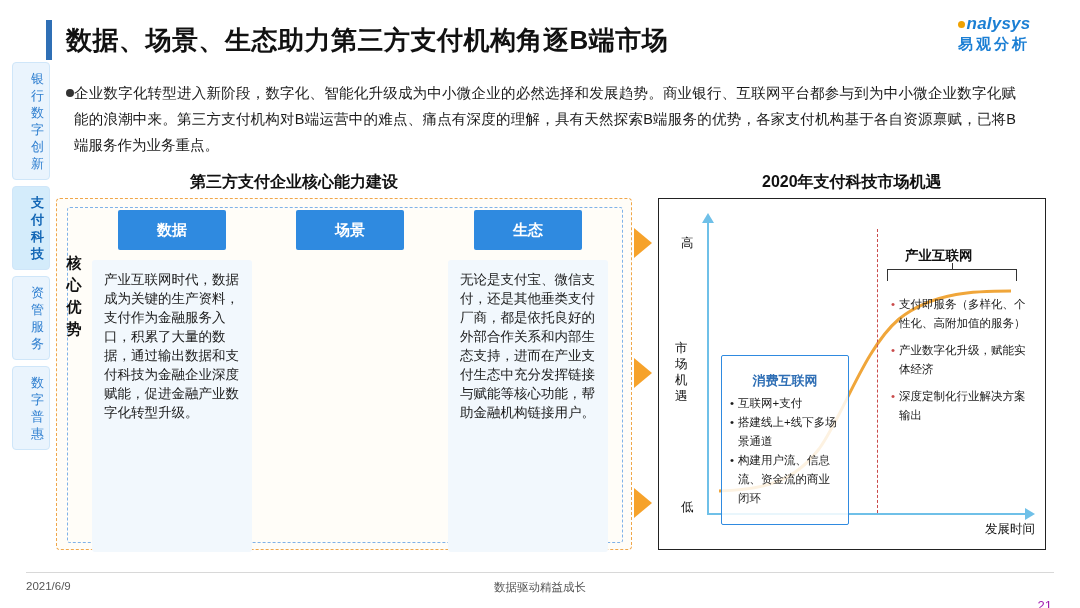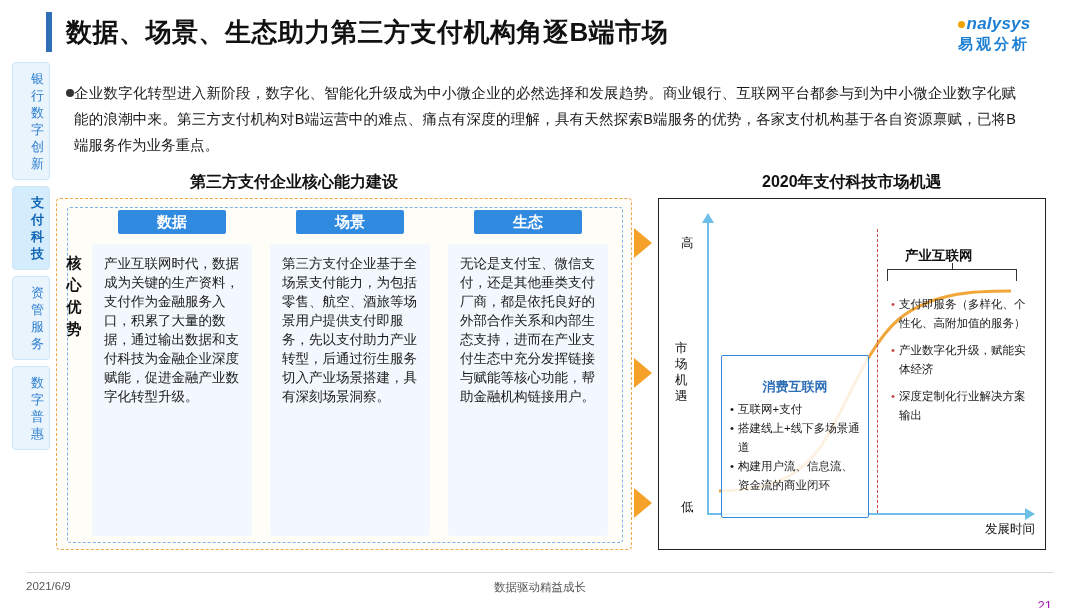--- a/index.html
+++ b/index.html
@@ -7,21 +7,21 @@
   body {
     width:1080px; height:608px;
     background:#ffffff;
     font-family:"Liberation Sans", sans-serif;
     color:#1a1a1a;
     position:relative;
     overflow:hidden;
   }
   
   .title-bar {
-    position:absolute; left:46px; top:8px; width:760px; height:48px;
+    position:absolute; left:46px; top:16px; width:760px; height:48px;
     display:flex; align-items:center;
   }
   .title-rule {
     width:6px; height:40px; background:#2f6fb5; margin-right:14px; flex:0 0 auto;
   }
   .title-text {
     font-size:26px; font-weight:bold; color:#111; letter-spacing:0.5px;
     white-space:nowrap;
   }
   
@@ -77,21 +77,21 @@
     position:absolute; left:10px; top:8px; width:556px; height:336px;
     border:1px dashed #7fb2e8; border-radius:3px;
   }
   .core-adv {
     position:absolute; left:62px; top:252px; width:24px;
     font-size:15px; font-weight:bold; line-height:22px; color:#111; text-align:center;
   }
   .cards { position:absolute; left:92px; top:210px; width:530px; display:flex; gap:18px; }
   .card { width:160px; }
   .card-head {
-    height:24px; background:#2f8ae0; color:#fff; font-size:15px; font-weight:bold;
+    height:40px; background:#2f8ae0; color:#fff; font-size:15px; font-weight:bold;
     display:flex; align-items:center; justify-content:center; border-radius:2px;
     margin:0 auto 10px; width:108px;
   }
   .card-body {
     background:#f2f8fd; border-radius:3px; padding:10px 12px;
     font-size:13.5px; line-height:19px; color:#1a1a1a; height:292px;
   }
   
   .arrow {
     position:absolute; width:0; height:0;
@@ -124,21 +124,21 @@
   #lbl-y { left:16px; top:141px; width:14px; font-size:12.5px; line-height:16px; }
   #lbl-x { right:10px; top:322px; font-size:12.5px; }
   .divider-dash {
     position:absolute; left:218px; top:30px; width:0; height:284px;
     border-left:1px dashed #c94a4a; z-index:3;
   }
   .box {
     position:absolute; border:1px solid #2f8ae0; border-radius:2px;
     background:rgba(255,255,255,0.85); z-index:4;
   }
-  #box-consumer { left:62px; top:156px; width:148px; padding:22px 8px; }
+  #box-consumer { left:62px; top:156px; width:128px; padding:16px 8px; }
   .box-title {
     font-size:13px; font-weight:bold; color:#2f6fb5; text-align:center; margin-bottom:4px;
   }
   .box-li { font-size:11.5px; line-height:19px; color:#1a1a1a; display:flex; gap:4px; }
   .box-li .b { flex:0 0 auto; }
   #ind-title {
     position:absolute; left:246px; top:48px; font-size:13.5px; font-weight:bold;
     color:#111; z-index:4;
   }
   .brace {
@@ -196,21 +196,20 @@
 </div>
 <div class="core-adv">核心优势</div>
 
 <div class="cards">
   <div class="card">
     <div class="card-head">数据</div>
     <div class="card-body">产业互联网时代，数据成为关键的生产资料，支付作为金融服务入口，积累了大量的数据，通过输出数据和支付科技为金融企业深度赋能，促进金融产业数字化转型升级。</div>
   </div>
   <div class="card">
     <div class="card-head">场景</div>
-    <div class="card-body">第三方支付企业基于全场景支付能力，为包括零售、航空、酒旅等场景用户提供支付即服务，先以支付助力产业转型，后通过衍生服务切入产业场景搭建，具有深刻场景洞察。</div>
   </div>
   <div class="card">
     <div class="card-head">生态</div>
     <div class="card-body">无论是支付宝、微信支付，还是其他垂类支付厂商，都是依托良好的外部合作关系和内部生态支持，进而在产业支付生态中充分发挥链接与赋能等核心功能，帮助金融机构链接用户。</div>
   </div>
 </div>
 
 <div class="arrow" id="arrow1"></div>
 <div class="arrow" id="arrow2"></div>
 <div class="arrow" id="arrow3"></div>

